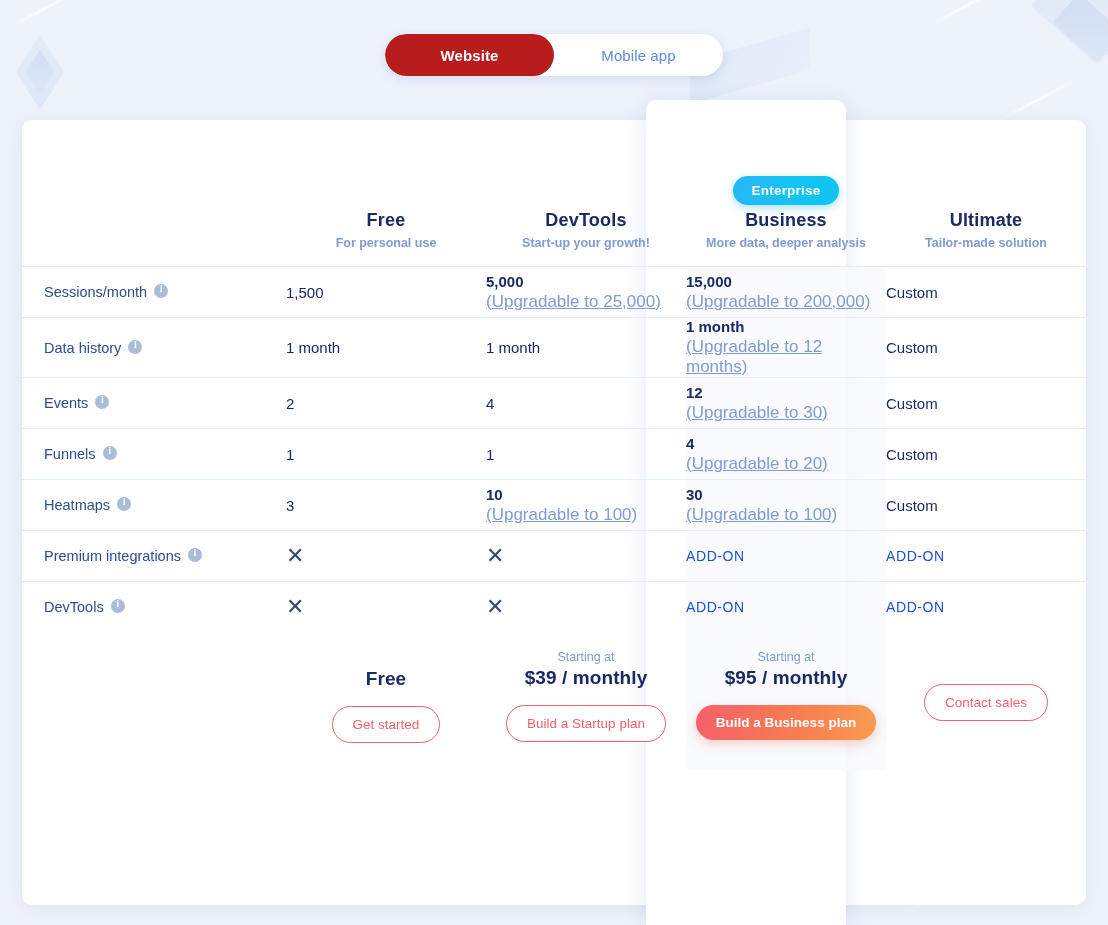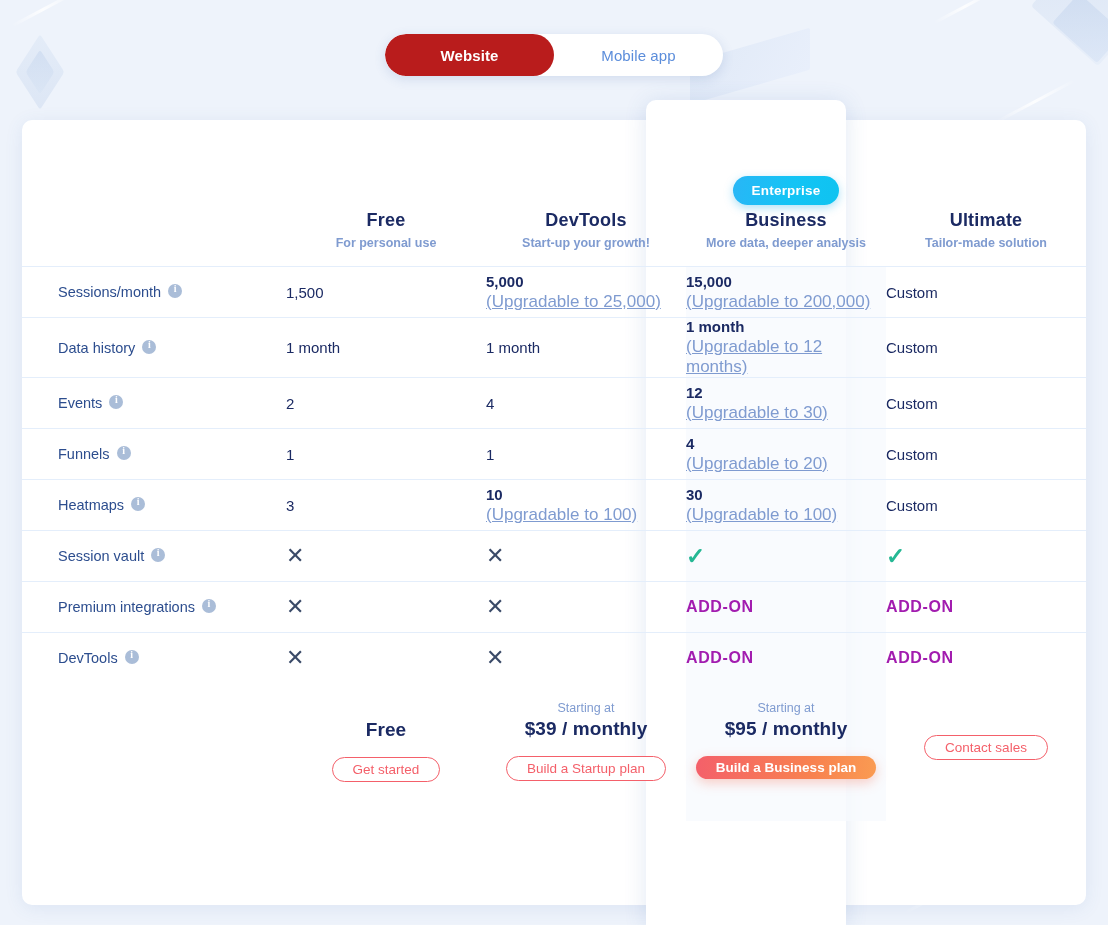--- a/index.html
+++ b/index.html
@@ -108,21 +108,21 @@
     display: inline-block; padding: 7px 19px; border-radius: 18px;
     background: linear-gradient(100deg, #29b6f6 0%, #13c4f5 55%, #0fc3f0 100%);
     color: #ffffff; font-size: 13.5px; font-weight: 700; letter-spacing: .2px;
     box-shadow: 0 3px 10px rgba(25,170,230,.35);
   }
 
   
   tr.frow td { border-top: 1px solid #e4eefb; height: 50px; }
 
   .feature-cell {
-    padding-left: 36px; text-align: left;
+    padding-left: 22px; text-align: left;
     font-size: 14.5px; color: #2c4d8e; white-space: nowrap;
   }
   .feature-cell .lbl { vertical-align: middle; }
   .info-icon {
     display: inline-block; width: 14px; height: 14px; border-radius: 50%;
     background: #aabdd8; margin-left: 7px; position: relative;
     vertical-align: -2px;
   }
   .info-icon::before {
     content: "i"; position: absolute; left: 0; right: 0; top: -1px;
@@ -130,33 +130,33 @@
     font-family: "Liberation Serif", serif;
   }
 
   .val-cell { text-align: left; }
   .val-main { font-size: 15px; color: #1b2a63; font-weight: 600; }
   .val-sub  { font-size: 17px; color: #7f9bd0; margin-top: 2px; text-decoration: underline; }
   .val-plain { font-size: 15px; color: #1b2a63; font-weight: 500; }
 
   .mark-x { font-size: 22px; color: #3a4a68; font-weight: 400; line-height: 1; }
   .mark-check { font-size: 23px; color: #25b894; font-weight: 700; line-height: 1; }
-  .addon { font-size: 16px; color: #a21caf; font-weight: 700; letter-spacing: .6px; }
+  .addon { font-size: 14px; color: #1d4ed8; font-weight: 400; letter-spacing: .6px; }
 
   
   td.hl { background: rgba(247,250,254,.75); margin-top: 24px; }
 
   
   tr.footrow td { height: 120px; vertical-align: top; padding-top: 18px; text-align: center; }
   .starting { font-size: 12.5px; color: #7f9bd0; margin-bottom: 3px; }
   .price { font-size: 19px; font-weight: 700; color: #1b2a63; letter-spacing: .1px; }
   .price.free-price { margin-top: 18px; }
   .cta {
     display: inline-block; margin-top: 16px;
-    padding: 4px 20px; border-radius: 22px;
+    padding: 10px 20px; border-radius: 22px;
     font-size: 13.5px; cursor: pointer; white-space: nowrap;
   }
   .cta.outline {
     border: 1.6px solid #f4606a; color: #f4606a; background: #ffffff;
   }
   .cta.filled {
     border: none; color: #ffffff; font-weight: 600;
     background: linear-gradient(95deg, #f4606a 0%, #f8824f 65%, #fa9b52 100%);
     box-shadow: 0 4px 12px rgba(247,120,95,.35);
   }
@@ -306,35 +306,20 @@
         </td>
         <td class="val-cell hl">
           <div class="val-main">30</div>
           <div class="val-sub">(Upgradable to 100)</div>
         </td>
         <td class="val-cell">
           <div class="val-plain">Custom</div>
         </td>
       </tr>
       <tr class="frow">
-        <td class="feature-cell"><span class="lbl">Session vault</span><span class="info-icon"></span></td>
-        <td class="val-cell">
-          <div class="mark-x">✕</div>
-        </td>
-        <td class="val-cell">
-          <div class="mark-x">✕</div>
-        </td>
-        <td class="val-cell hl">
-          <div class="mark-check">✓</div>
-        </td>
-        <td class="val-cell">
-          <div class="mark-check">✓</div>
-        </td>
-      </tr>
-      <tr class="frow">
         <td class="feature-cell"><span class="lbl">Premium integrations</span><span class="info-icon"></span></td>
         <td class="val-cell">
           <div class="mark-x">✕</div>
         </td>
         <td class="val-cell">
           <div class="mark-x">✕</div>
         </td>
         <td class="val-cell hl">
           <div class="addon">ADD-ON</div>
         </td>

